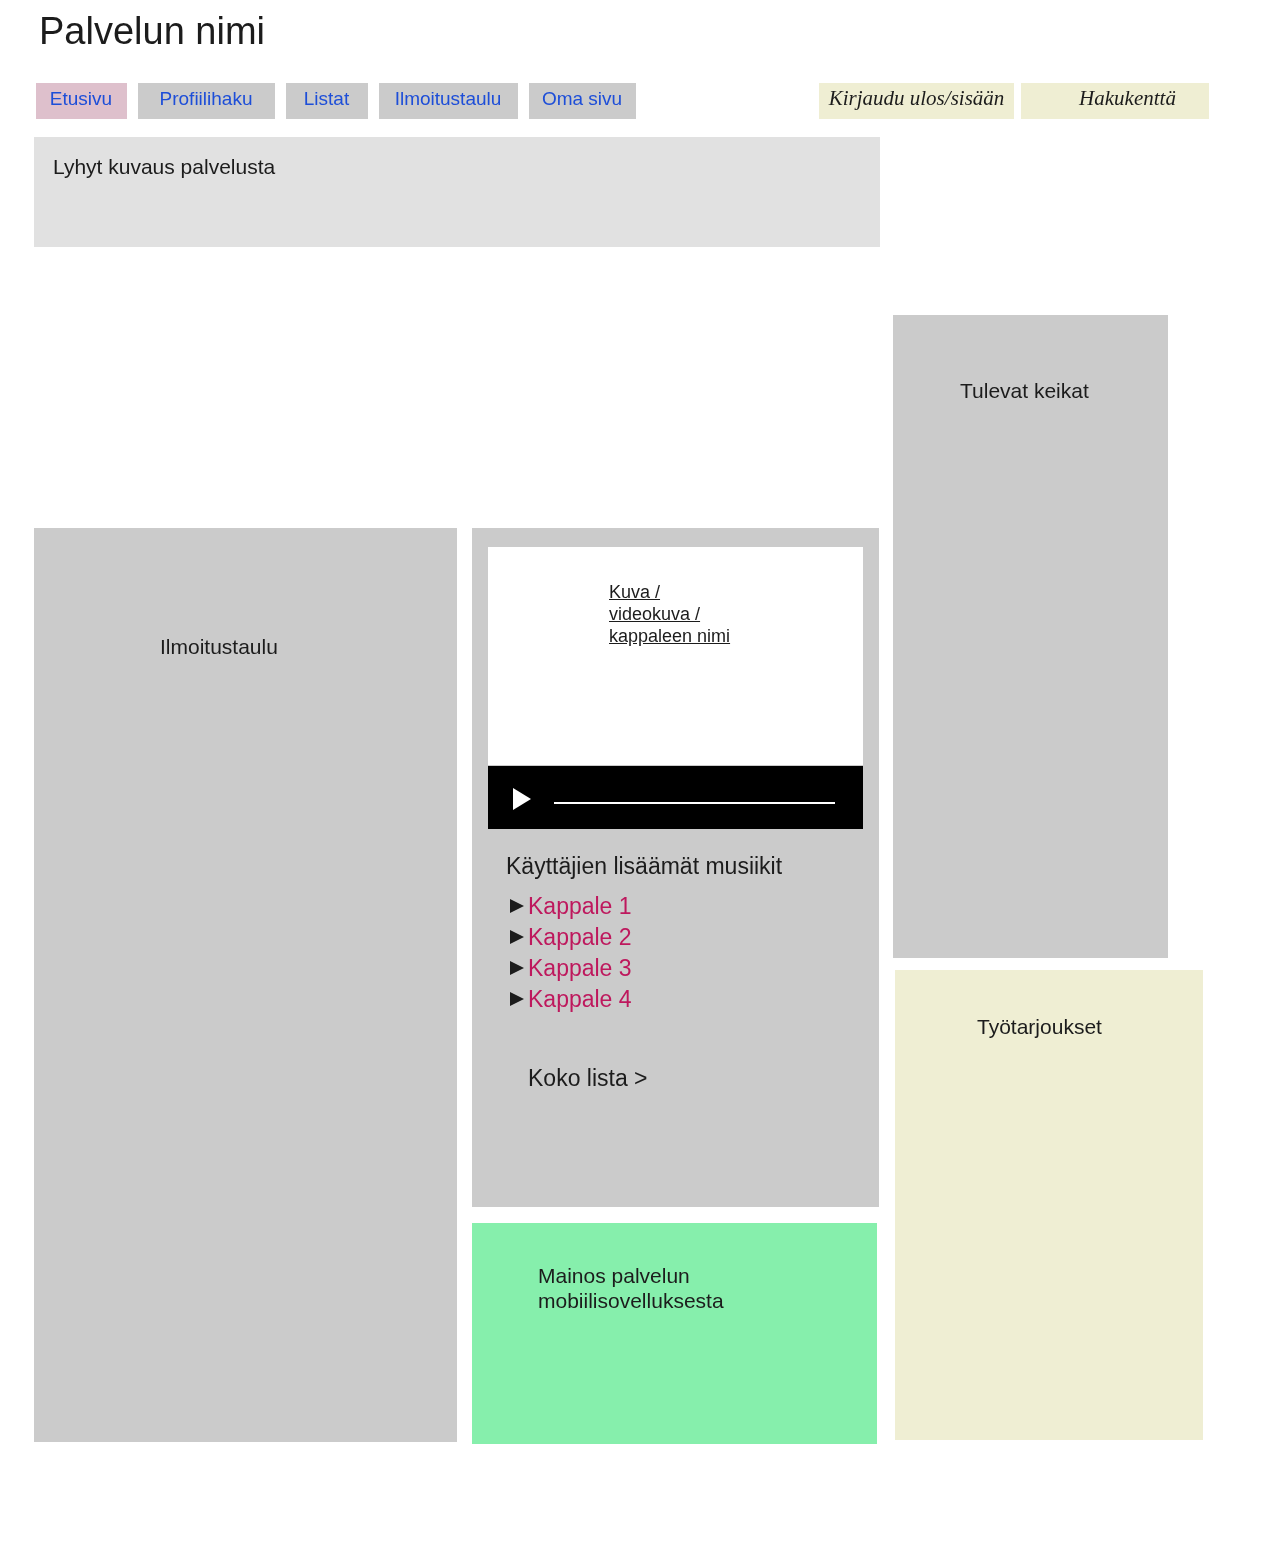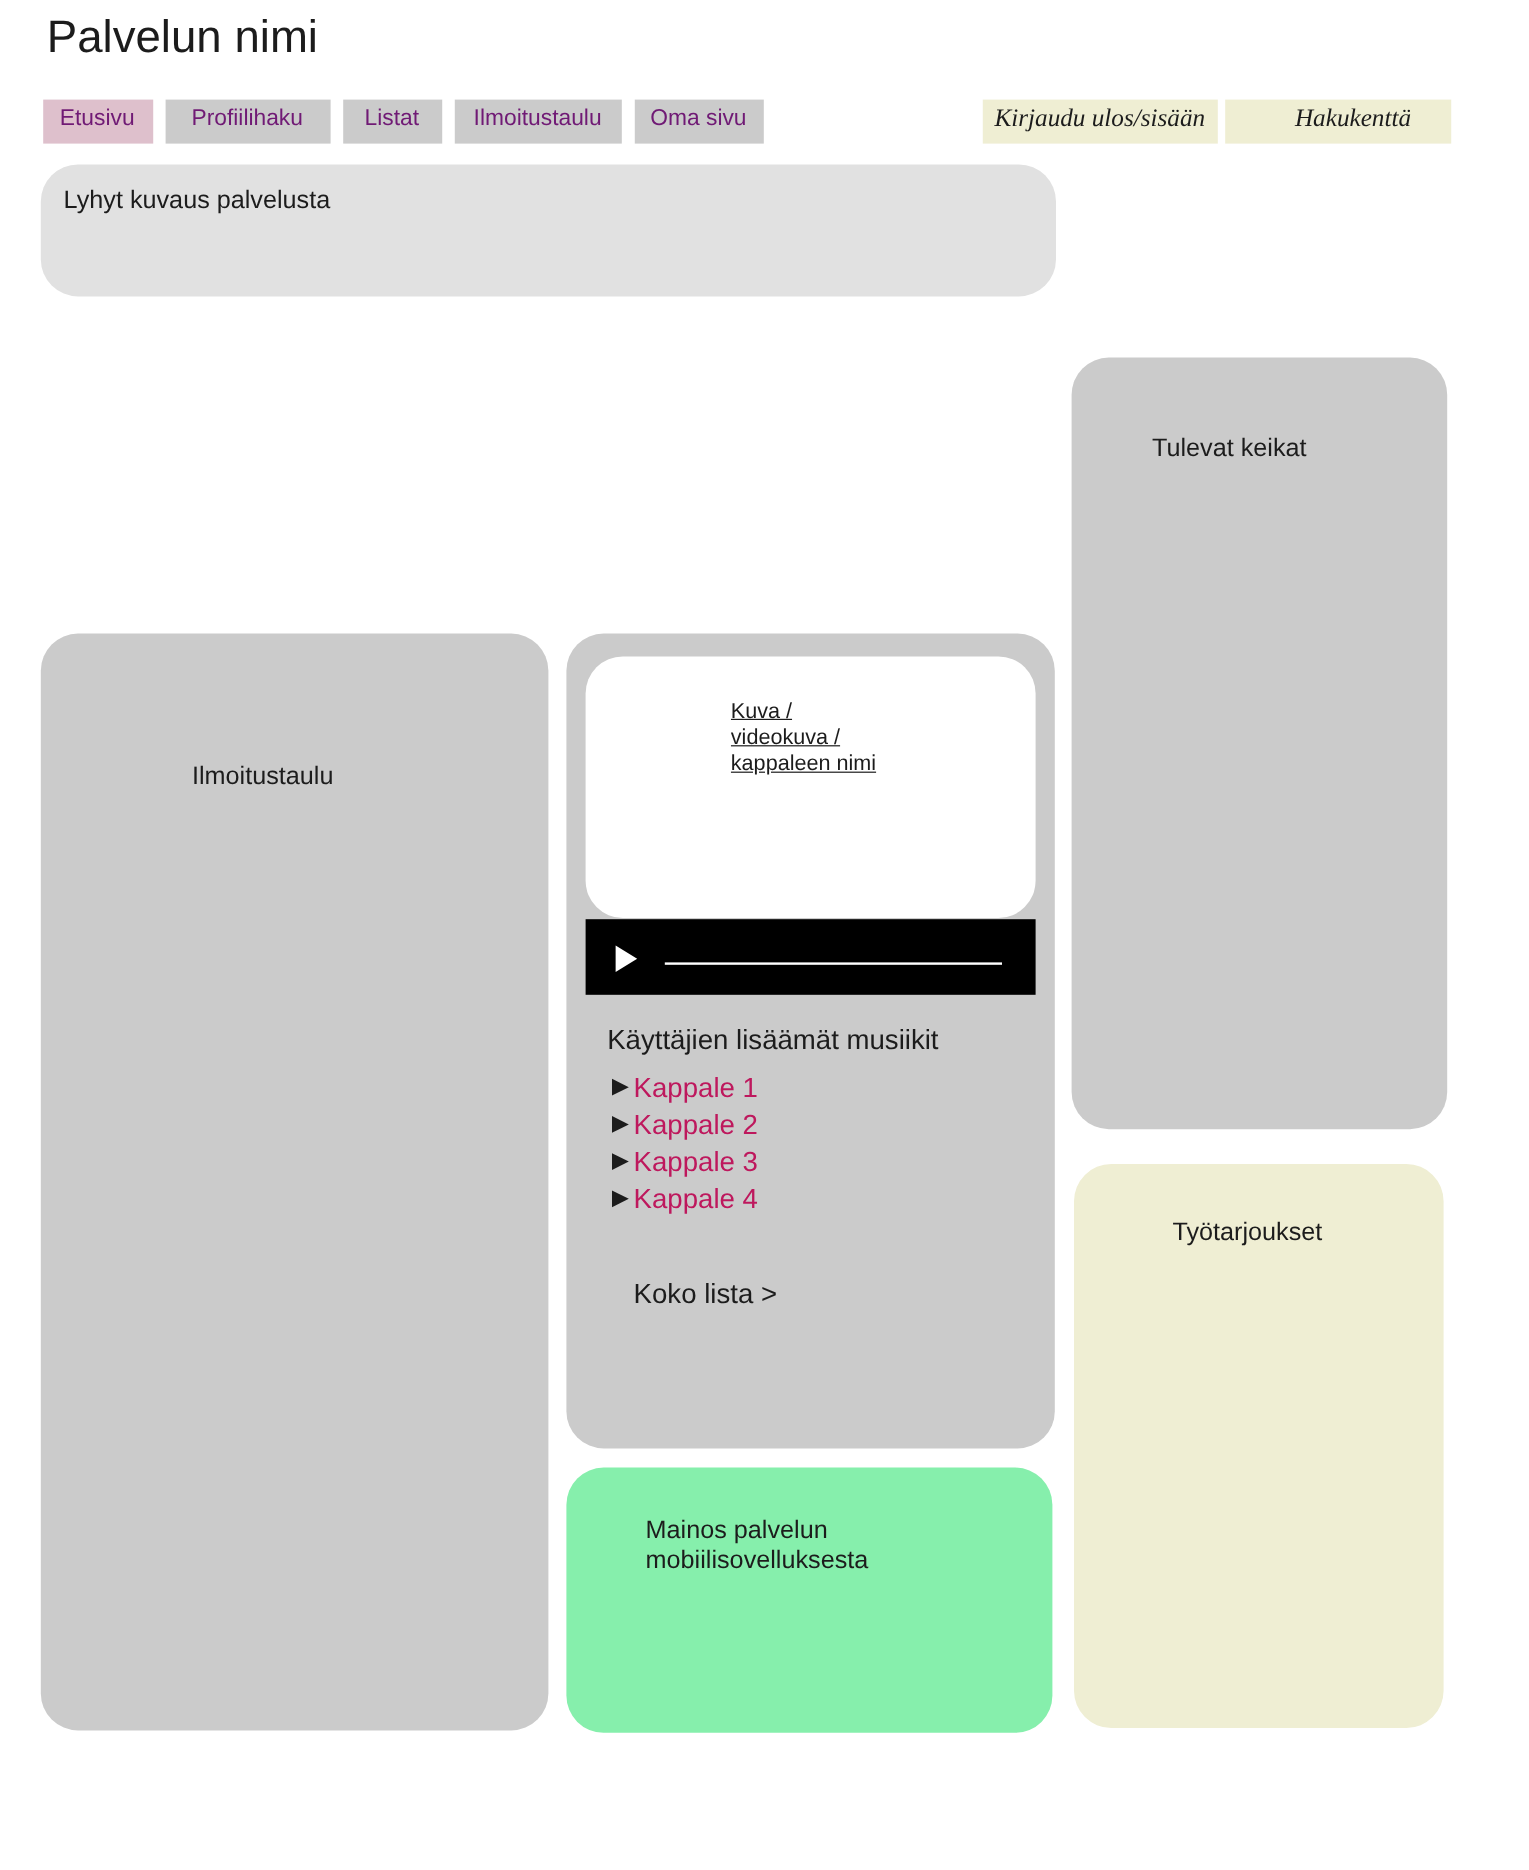--- a/index.html
+++ b/index.html
@@ -6,31 +6,31 @@
   body{width:1274px;height:1558px;background:#ffffff;
        font-family:"Liberation Sans",sans-serif;color:#1c1c1c;overflow:hidden;
        -webkit-font-smoothing:antialiased;}
   .page{position:relative;width:1274px;height:1558px;transform:translateZ(0);}
 
   
   .site-title{transform:translateZ(0);position:absolute;left:39px;top:12px;font-size:38px;line-height:38px;
               color:#1c1c1c;white-space:nowrap;}
 
   .nav{position:absolute;left:36px;top:83px;height:36px;display:flex;transform:translateZ(0);}
-  .nav-btn{will-change:transform;height:36px;background:#cbcbcb;color:#701a75;font-size:19px;line-height:32px;
+  .nav-btn{will-change:transform;height:36px;background:#cbcbcb;color:#1d4ed8;font-size:19px;line-height:32px;
            text-align:center;margin-right:11px;box-sizing:border-box;white-space:nowrap;padding-right:1px;}
   .nav-btn.active{background:#dec0cc;}
 
   .util{position:absolute;top:83px;height:36px;display:flex;transform:translateZ(0);}
   .util-btn{will-change:transform;height:36px;background:#efeed3;color:#1c1c1c;font-size:21px;line-height:30px;
             font-family:"Liberation Serif",serif;font-style:italic;text-align:center;
             white-space:nowrap;box-sizing:border-box;}
 
   
-  .panel{position:absolute;box-sizing:border-box;border-radius:31px;}
+  .panel{position:absolute;box-sizing:border-box;}
   .gray{background:#cbcbcb;}
   .lightgray{background:#e1e1e1;}
   .yellow{background:#efeed3;}
   .blue{background:#86efac;}
   .white{background:#ffffff;}
 
   .label{transform:translateZ(0);position:absolute;font-size:21px;line-height:24px;color:#1c1c1c;white-space:pre;}
 
   
   .playerbar{position:absolute;background:#000000;}
@@ -108,21 +108,21 @@
 
     <div class="morelink" style="left:56px;top:537px">Koko lista &gt;</div>
   </div>
 
   <div class="panel blue" style="left:472px;top:1223px;width:405px;height:221px">
     <div class="adtext" style="left:66px;top:40px">Mainos palvelun
 mobiilisovelluksesta</div>
   </div>
 
 
-  <div class="panel gray" style="left:893px;top:298px;width:313px;height:643px">
+  <div class="panel gray" style="left:893px;top:315px;width:275px;height:643px">
     <div class="label" style="left:67px;top:64px">Tulevat keikat</div>
   </div>
 
   <div class="panel yellow" style="left:895px;top:970px;width:308px;height:470px">
     <div class="label" style="left:82px;top:45px">Työtarjoukset</div>
   </div>
 
 </div>
 
 </body></html>

